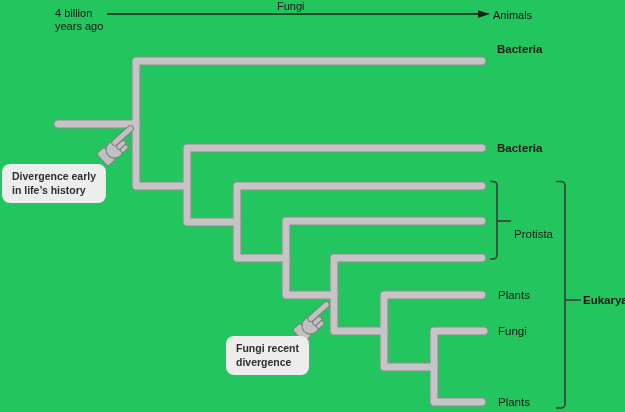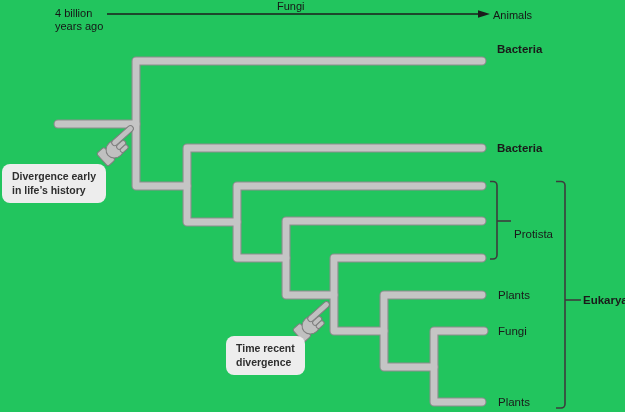--- a/index.html
+++ b/index.html
@@ -110,17 +110,17 @@
   <div class="taxon" style="left:498px;top:295px">Plants</div>
   <div class="taxon" style="left:498px;top:331px">Fungi</div>
   <div class="taxon" style="left:498px;top:402px">Plants</div>
   <div class="taxon bold" style="left:583px;top:300px">Eukarya</div>
 
   <div class="note-box" style="left:2px;top:164px">
     <div class="note-text">Divergence early
 in life’s history</div>
   </div>
   <div class="note-box" style="left:226px;top:336px">
-    <div class="note-text">Time recent
+    <div class="note-text">Fungi recent
 divergence</div>
   </div>
 
 </div>
 
 </body></html>

